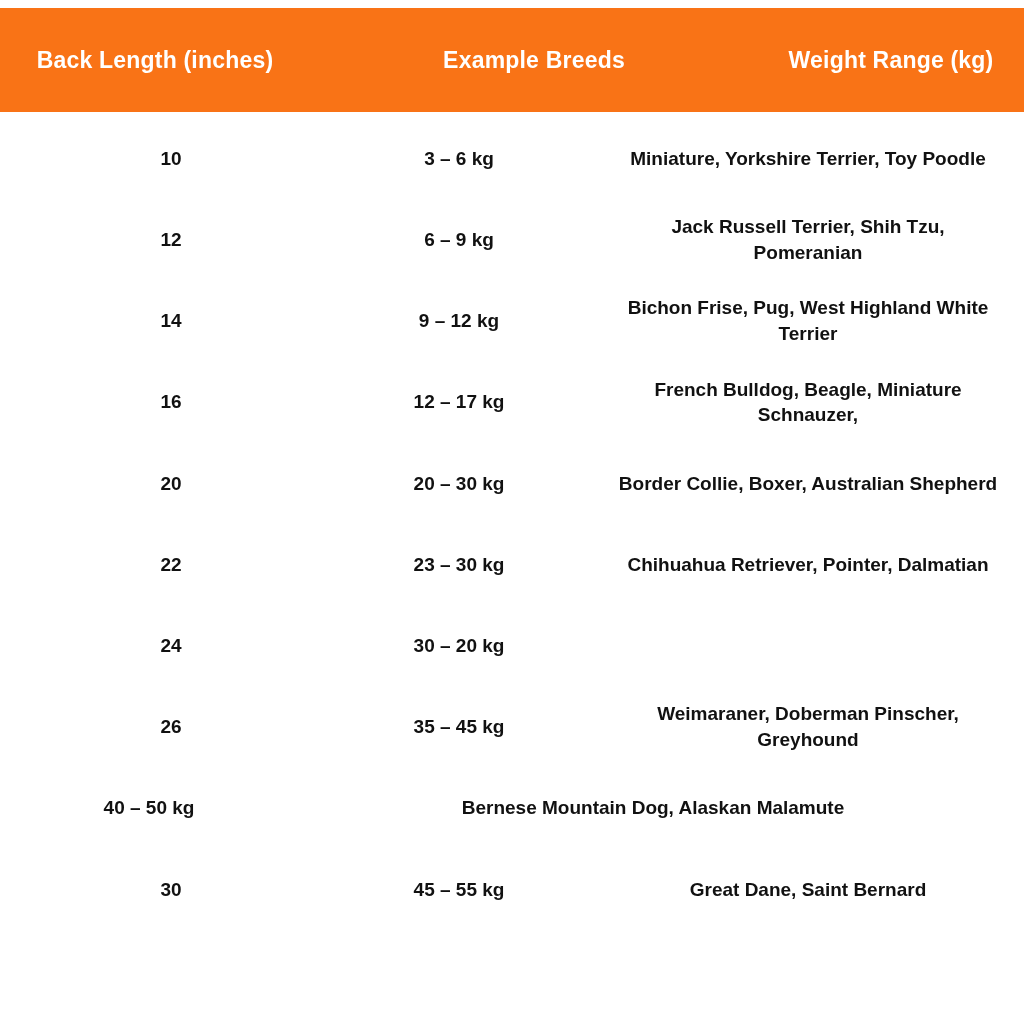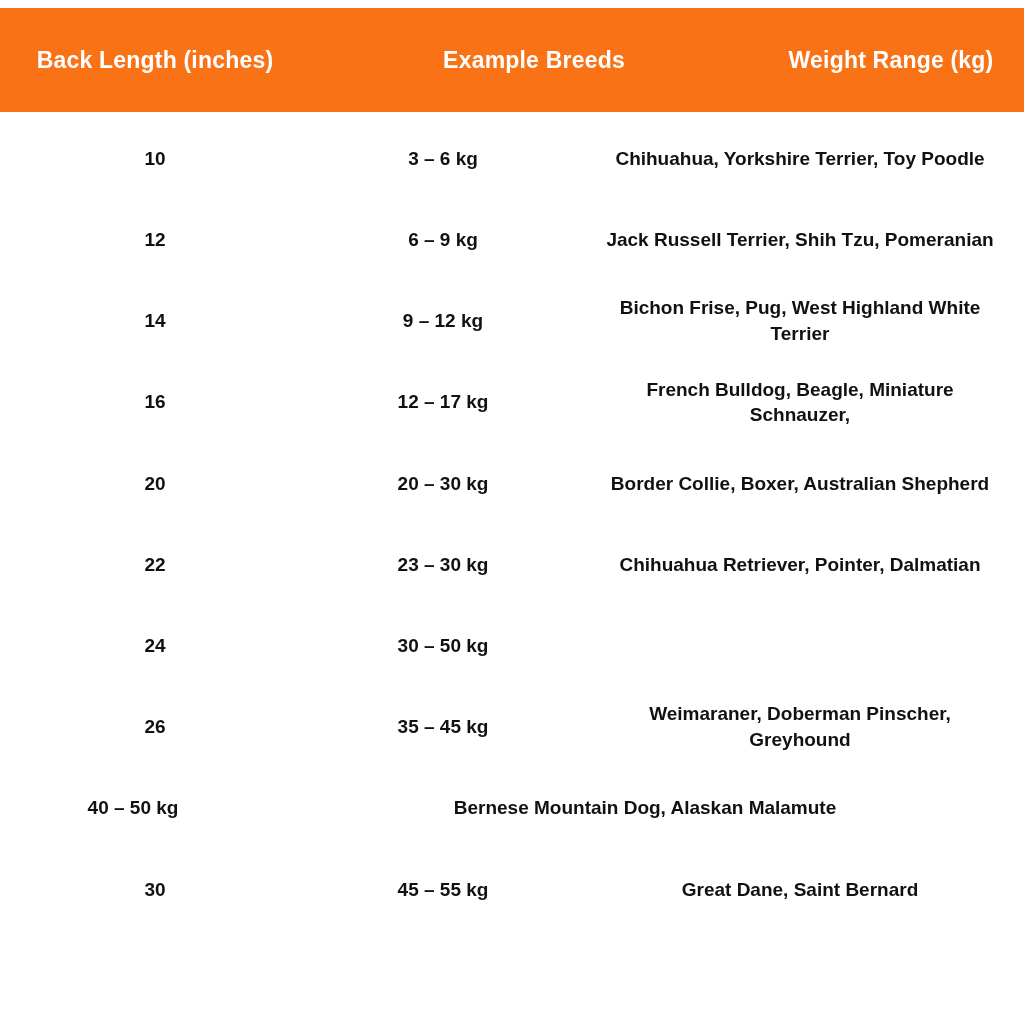--- a/index.html
+++ b/index.html
@@ -51,20 +51,21 @@
   .table-body {
     flex: 1 1 auto;
     display: flex;
     flex-direction: column;
     padding-top: 6px;
   }
   .row {
     flex: 1 1 0;
     display: flex;
     align-items: center;
+    padding-left: 16px;
   }
   .row .cell {
     color: #111111;
     font-weight: bold;
     font-size: 19px;
     line-height: 1.35;
     text-align: center;
   }
   .cell-back {
     width: 310px;
@@ -91,21 +92,21 @@
     <div class="col col-back">Back Length (inches)</div>
     <div class="col col-breeds">Example Breeds</div>
     <div class="col col-weight">Weight Range (kg)</div>
   </div>
 
   <div class="table-body">
 
     <div class="row">
       <div class="cell cell-back">10</div>
       <div class="cell cell-weight">3 – 6 kg</div>
-      <div class="cell cell-breeds">Chihuahua,  Yorkshire Terrier, Toy Poodle</div>
+      <div class="cell cell-breeds">Miniature,  Yorkshire Terrier, Toy Poodle</div>
     </div>
 
     <div class="row">
       <div class="cell cell-back">12</div>
       <div class="cell cell-weight">6 – 9 kg</div>
       <div class="cell cell-breeds">Jack Russell Terrier, Shih Tzu, Pomeranian</div>
     </div>
 
     <div class="row">
       <div class="cell cell-back">14</div>
@@ -127,21 +128,21 @@
     </div>
 
     <div class="row">
       <div class="cell cell-back">22</div>
       <div class="cell cell-weight">23 – 30 kg</div>
       <div class="cell cell-breeds">Chihuahua Retriever, Pointer, Dalmatian</div>
     </div>
 
     <div class="row">
       <div class="cell cell-back">24</div>
-      <div class="cell cell-weight">30 – 50 kg</div>
+      <div class="cell cell-weight">30 – 20 kg</div>
     </div>
 
     <div class="row">
       <div class="cell cell-back">26</div>
       <div class="cell cell-weight">35 – 45 kg</div>
       <div class="cell cell-breeds">Weimaraner, Doberman Pinscher, Greyhound</div>
     </div>
 
     <div class="row">
       <div class="cell cell-weight">40 – 50 kg</div>

